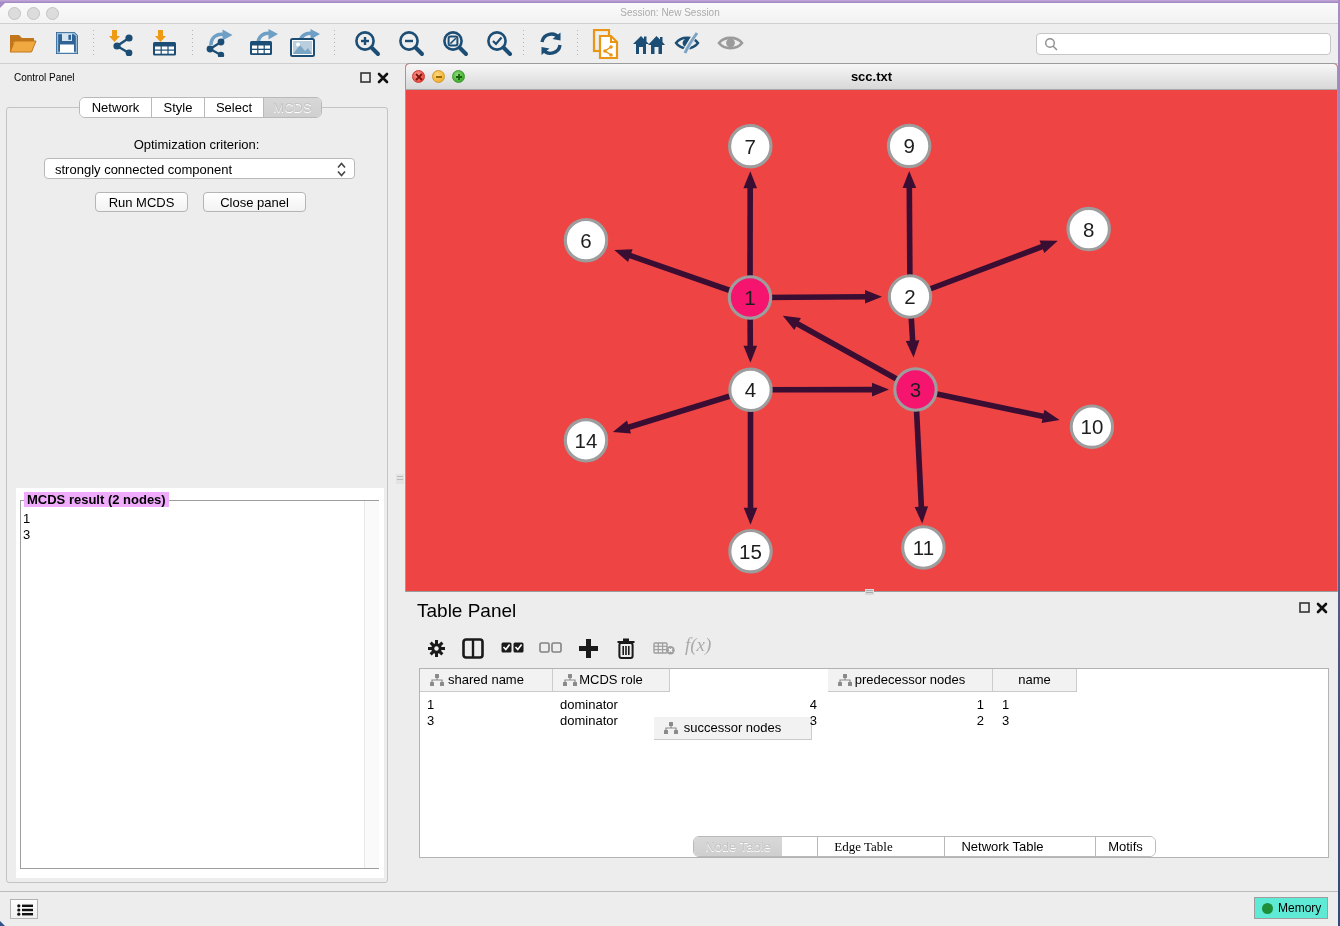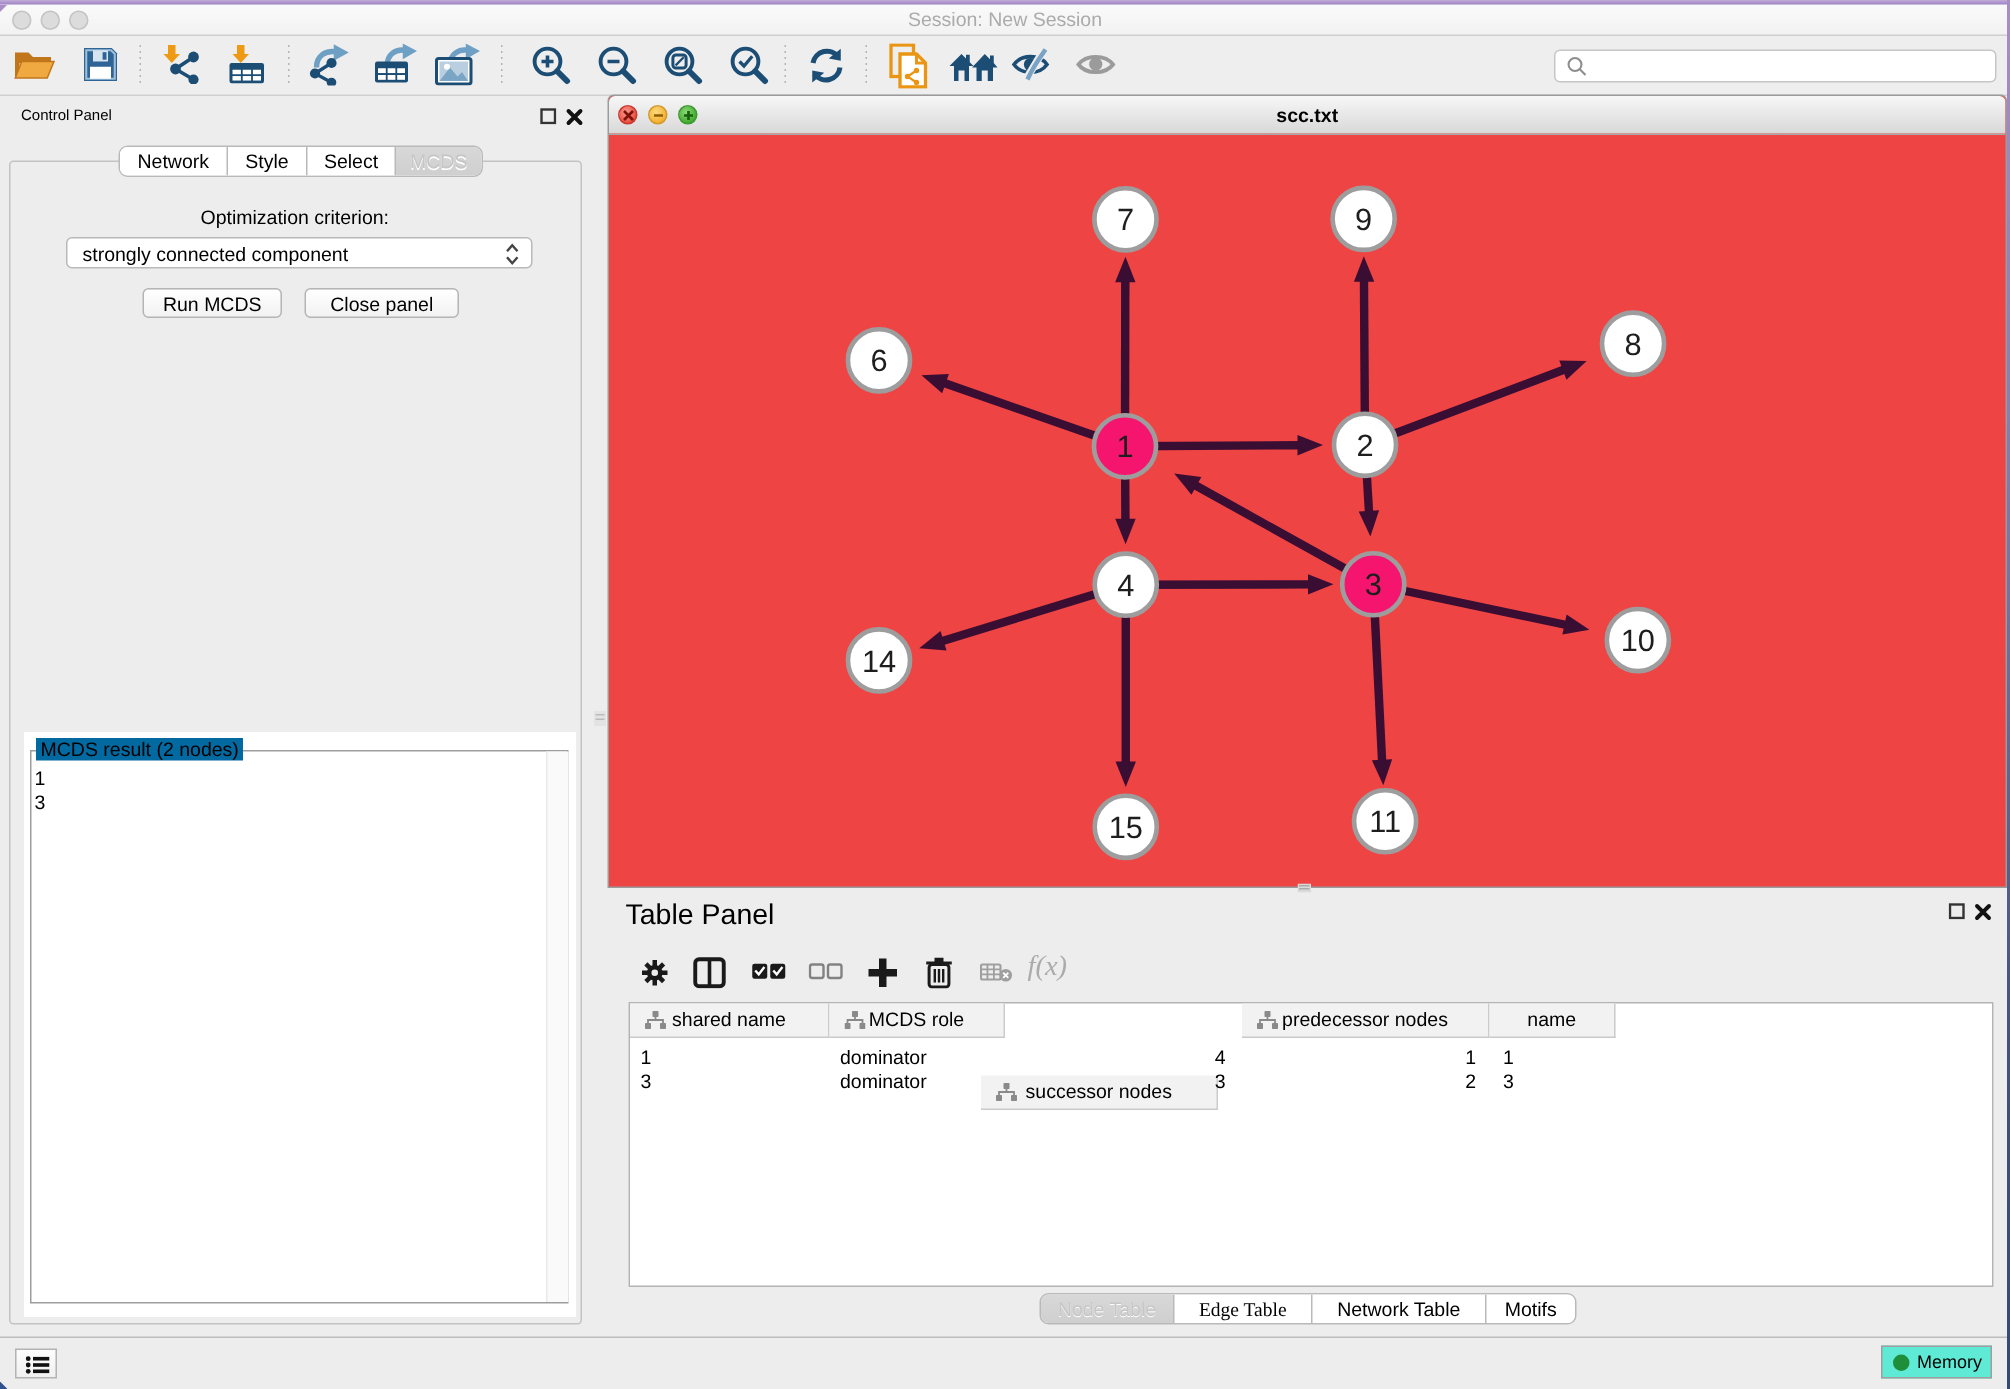--- a/index.html
+++ b/index.html
@@ -3,54 +3,54 @@
 <style>
 html,body{margin:0;padding:0;}
 body{width:1340px;height:926px;position:relative;overflow:hidden;
  font-family:"Liberation Sans",sans-serif;background:#ededed;}
 .abs{position:absolute;}
 #topstrip{left:0;top:0;width:1340px;height:3px;background:linear-gradient(#c2abd8,#9f83c4);z-index:50;}
 #rightstrip{right:0;top:0;width:2px;height:926px;background:linear-gradient(#a98dc7,#8a7cb4 30%,#44517e 75%,#2f4a7c);z-index:50;}
 
 #titlebar{left:0;top:3px;width:1340px;height:20px;background:linear-gradient(#fafafa,#f2f2f2);border-bottom:1px solid #cfcfcf;}
 .tl{position:absolute;top:4px;width:13px;height:13px;border-radius:50%;background:#dcdcdc;border:1px solid #c3c3c3;box-sizing:border-box;}
-#apptitle{left:0;top:0;width:100%;text-align:center;font-size:13px;color:#ababab;line-height:20px;}
+#apptitle{left:0;top:0;width:100%;text-align:center;font-size:10px;color:#ababab;line-height:20px;}
 
 #toolbar{left:0;top:24px;width:1340px;height:39px;background:#eeeeee;border-bottom:1px solid #cfcfcf;}
 .sep{position:absolute;top:6px;height:26px;width:1px;background-image:linear-gradient(#b5b5b5 35%,rgba(0,0,0,0) 0%);background-size:1px 4px;}
 .ticon{position:absolute;top:5px;}
 #searchbox{left:1036px;top:9px;width:293px;height:20px;background:#fff;border:1px solid #c6c6c6;border-radius:4px;}
 
 #cp-title{left:14px;top:72px;font-size:10px;}
 #cp-box{left:6px;top:107px;width:380px;height:774px;border:1px solid #c3c3c3;border-radius:3px;}
 .tabstrip{position:absolute;display:flex;height:19px;border:1px solid #b9b9b9;border-radius:6px;overflow:hidden;background:#fff;}
 .tab{height:19px;line-height:19px;text-align:center;font-size:13px;color:#000;background:#fff;border-left:1px solid #b9b9b9;}
 .tab:first-child{border-left:none;}
 .tabsel{background:linear-gradient(#d8d8d8,#cfcfcf);color:#c6c6c6;text-shadow:0 1px 0 #ffffff;}
 #optlabel{left:0px;top:137px;width:393px;text-align:center;font-size:13px;}
 #combo{left:44px;top:158px;width:311px;height:21px;background:#fff;border:1px solid #b9b9b9;border-radius:4px;font-size:13px;line-height:21px;padding-left:10px;box-sizing:border-box;}
 .btn{position:absolute;height:20px;background:linear-gradient(#ffffff,#f2f2f2);border:1px solid #b5b5b5;border-radius:4px;font-size:13px;text-align:center;line-height:19px;box-sizing:border-box;}
 #mcds-out{left:16px;top:488px;width:368px;height:390px;background:#fff;}
 #mcds-border{left:20px;top:500px;width:359px;height:369px;border:1px solid #9d9d9d;box-sizing:border-box;}
-#mcds-legend{left:24px;top:492px;background:#0369a1;font-size:13px;padding:0 3px;}
+#mcds-legend{left:24px;top:492px;background:#f0abfc;font-size:13px;padding:0 3px;font-weight:bold;}
 #mcds-scroll{left:364px;top:501px;width:14px;height:367px;background:#fafafa;border-left:1px solid #e8e8e8;}
 #mcds-text{left:23px;top:511px;font-size:13px;line-height:16px;}
 
 #netwin{left:405px;top:63px;width:933px;height:529px;border:1px solid #9b9b9b;border-radius:4px 4px 0 0;box-sizing:border-box;background:#ef4444;}
 #nettitle{left:0;top:0;width:100%;height:25px;background:linear-gradient(#f7f7f7,#d8d8d8);border-bottom:1px solid #a8a8a8;border-radius:4px 4px 0 0;}
 #nettitle .txt{width:100%;text-align:center;font-size:13px;font-weight:bold;color:#000;line-height:25px;}
 .mtl{position:absolute;top:6px;width:13px;height:13px;border-radius:50%;box-sizing:border-box;}
 
 #tp-title{left:417px;top:600px;font-size:19px;}
 #tablebox{left:419px;top:668px;width:910px;height:190px;background:#fff;border:1px solid #b3b3b3;box-sizing:border-box;}
 .th{position:absolute;top:669px;height:23px;background:#f2f2f2;border-right:1px solid #cccccc;border-bottom:1px solid #c9c9c9;box-sizing:border-box;font-size:13px;text-align:center;line-height:22px;color:#000;}
 .hico{position:absolute;left:10px;top:5px;}
 .cell{position:absolute;font-size:13px;height:16px;line-height:16px;}
 
-#bottabs{left:693px;top:862px;}
+#bottabs{left:693px;top:836px;gap:35px;}
 
 #statusbar{left:0;top:891px;width:1340px;height:35px;background:#ededed;border-top:1px solid #bcbcbc;}
 #listbtn{left:10px;top:899px;width:28px;height:20px;background:linear-gradient(#fdfdfd,#f0f0f0);border:1px solid #b3b3b3;box-sizing:border-box;}
 #membtn{left:1254px;top:897px;width:74px;height:22px;background:#5eead4;border:1px solid #9e9e9e;box-sizing:border-box;font-size:12px;}
 </style></head>
 <body>
 <div class="abs" id="topstrip"></div>
 <div class="abs" id="rightstrip"></div>
 <div class="abs" style="left:0;top:3px;width:5px;height:5px;background:#a98dc7;clip-path:polygon(0 0,100% 0,0 100%);z-index:49;"></div>
 <div class="abs" id="titlebar">

